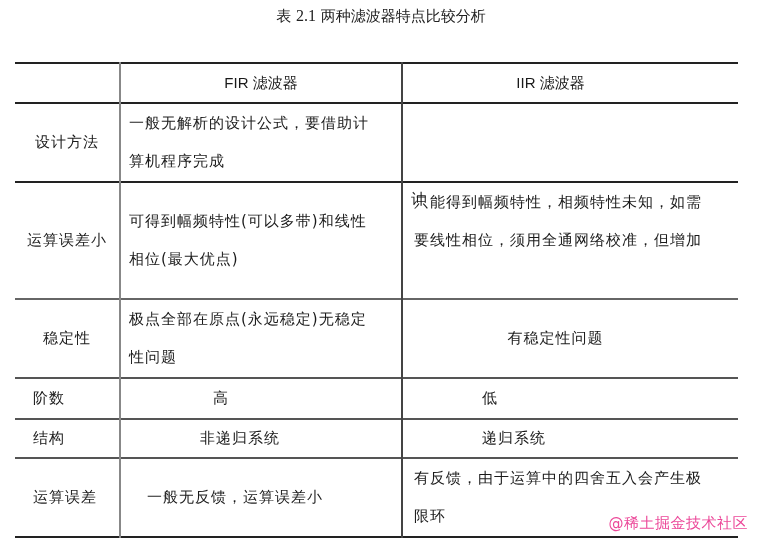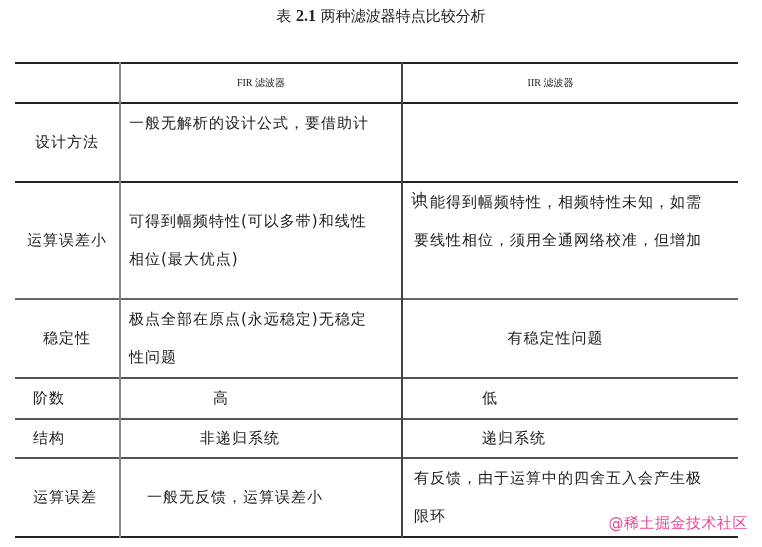--- a/index.html
+++ b/index.html
@@ -1,25 +1,25 @@
 <!DOCTYPE html>
 <html><head>
   <meta charset="utf-8">
   <style>
     html, body { margin: 0; padding: 0; background: #ffffff; }
     body { width: 762px; height: 547px; position: relative; overflow: hidden;
       font-family: "DejaVu Sans", sans-serif; color: #1a1a1a; }
     .caption { position: absolute; top: 7px; left: 0; width: 762px; text-align: center;
       font-size: 15px; color: #222; }
-    .caption .num { font-family: "Liberation Serif", serif; font-size: 16px; font-weight: bold; }
+    .caption .num { font-family: "Liberation Serif", serif; font-size: 16px; }
     .tbl { position: absolute; left: 15px; top: 62px; width: 723px; }
     .hline { position: absolute; left: 0; width: 723px; height: 2px; background: #222; }
     .vline { position: absolute; width: 2px; background: #888; }
     .cell { position: absolute; font-size: 15px; line-height: 36px; letter-spacing: 1px; box-sizing: border-box; }
-    .hdr { font-family: Liberation Serif, serif; font-size: 10px; letter-spacing: 0; }
+    .hdr { font-family: Liberation Sans, sans-serif; font-size: 15px; letter-spacing: 0; }
     .watermark { position: absolute; right: 14px; bottom: 14px; font-size: 15px; color: #ec4899; letter-spacing: 0.5px; }
   </style>
 </head>
 <body>
 
 <div class="caption">
   <span>表 </span><span class="num">2.1</span><span> 两种滤波器特点比较分析</span>
 </div>
 
 <div class="tbl">
@@ -35,20 +35,21 @@
 
   <div class="vline" style="left:104px;top:0;height:476px"></div>
   <div class="vline" style="left:386px;top:0;height:476px;background:#444"></div>
 
   <div class="cell hdr" style="left:106px;top:2px;width:280px;text-align:center;line-height:38px">FIR 滤波器</div>
   <div class="cell hdr" style="left:388px;top:2px;width:335px;text-align:center;padding-right:40px;line-height:38px">IIR 滤波器</div>
 
   <div class="cell" style="left:0;top:42px;width:104px;height:77px;line-height:77px;text-align:center">设计方法</div>
   <div class="cell" style="left:114px;top:42px;width:270px;line-height:38px">
     <div>一般无解析的设计公式，要借助计</div>
+    <div>算机程序完成</div>
   </div>
   <div class="cell" style="left:396px;top:42px;width:330px;line-height:38px;white-space:pre">
     <div>计</div>
   </div>
 
   <div class="cell" style="left:0;top:121px;width:104px;height:115px;line-height:115px;text-align:center">运算误差小</div>
   <div class="cell" style="left:114px;top:140px;width:270px;line-height:38px">
     <div>可得到幅频特性(可以多带)和线性</div>
     <div>相位(最大优点)</div>
   </div>

